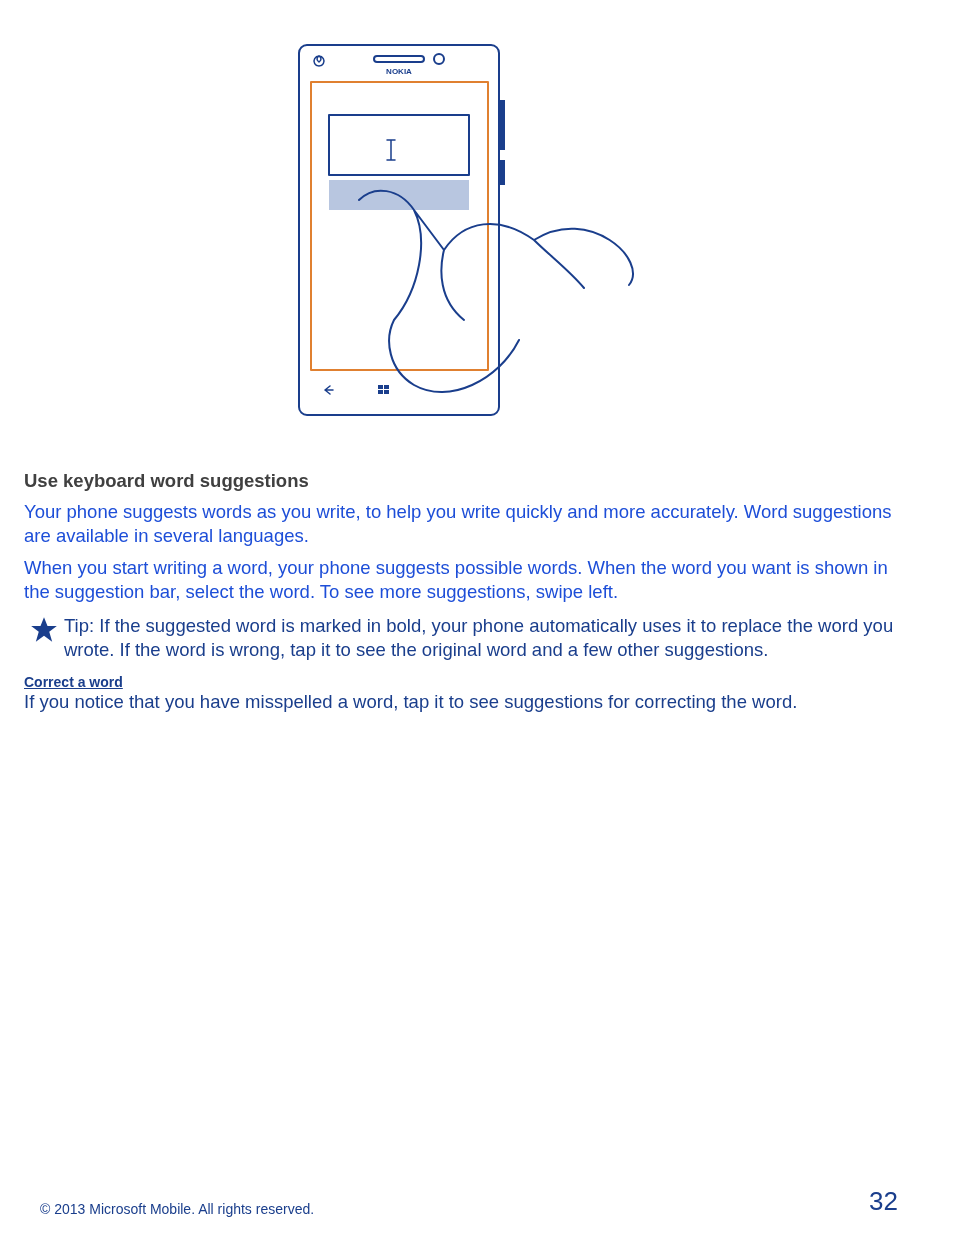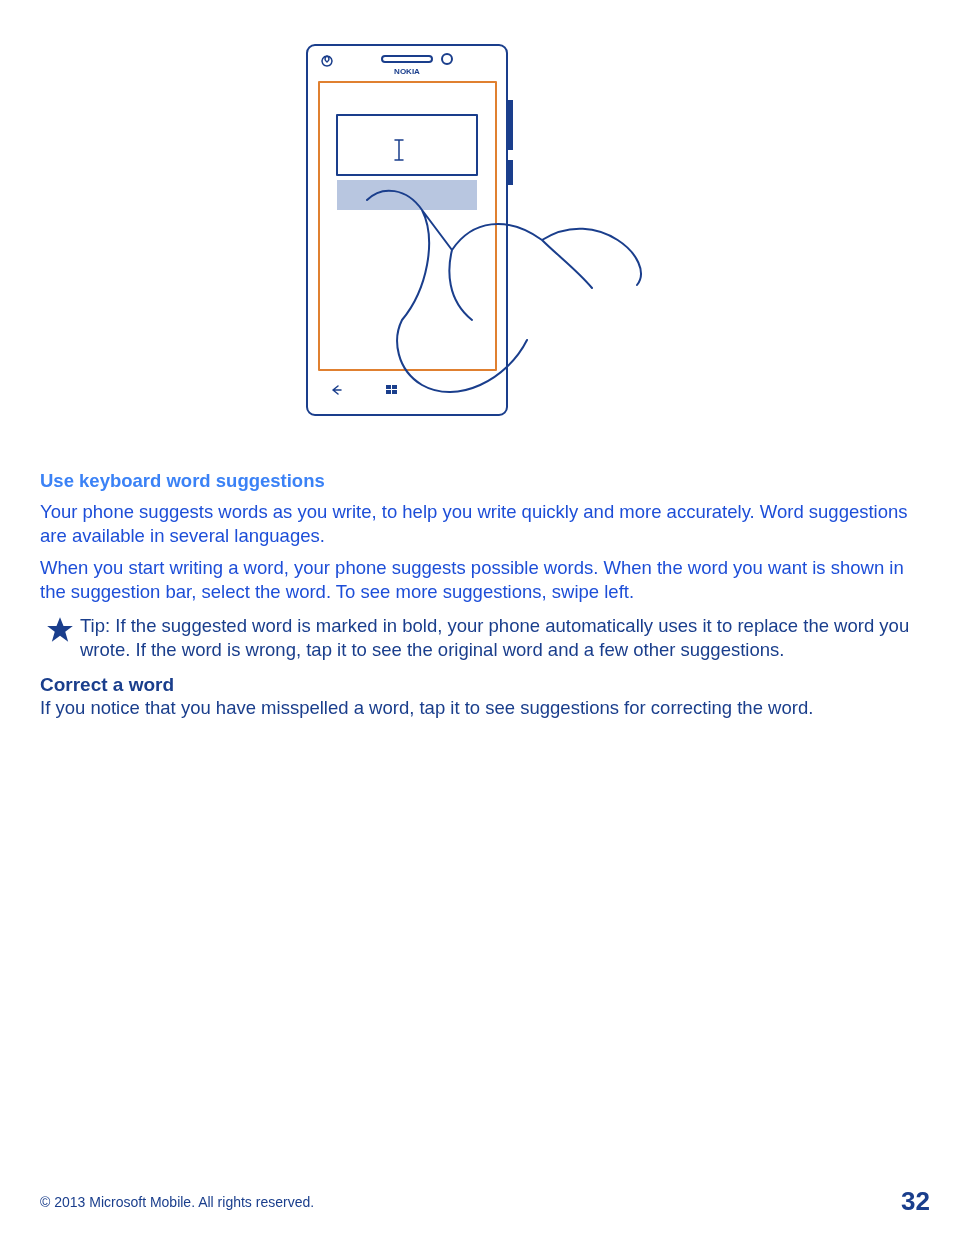--- a/index.html
+++ b/index.html
@@ -7,32 +7,32 @@
     padding: 0;
     font-family: Arial, Helvetica, sans-serif;
     color: #1a3e8c;
     background: #fff;
     width: 954px;
     height: 1257px;
     position: relative;
     box-sizing: border-box;
   }
   .content {
-    padding: 40px 40px 0 40px;
+    padding: 40px 40px 0 24px;
   }
   .phone-figure {
     width: 360px;
     margin: 0 auto 30px auto;
     display: block;
   }
   .heading {
     font-weight: bold;
     font-size: 18.5px;
     margin: 18px 0 8px 0;
-    color: #3b82f6;
+    color: #404040;
   }
   .para {
     font-size: 18.5px;
     line-height: 1.3;
     margin: 8px 0;
     color: #1d4ed8;
   }
   .tight {
     margin: 1px 0 8px 0;
   }
@@ -52,44 +52,45 @@
     flex: 1;
     font-size: 18.5px;
     line-height: 1.3;
     color: #1a3e8c;
   }
   .tip-text .tip-label {
     font-weight: normal;
   }
   .sub-heading {
     font-weight: bold;
-    font-size: 19px;
+    font-size: 14px;
     margin: 12px 0 0 0;
     color: #1a3e8c;
+    text-decoration: underline;
   }
   .sub-body {
     font-size: 18.5px;
     line-height: 1.3;
     margin: 0 0 8px 0;
     color: #1a3e8c;
   }
   .footer {
     position: absolute;
     bottom: 40px;
     left: 40px;
-    right: 24px;
+    right: 56px;
     display: flex;
     justify-content: space-between;
-    align-items: center;
+    align-items: flex-end;
     font-size: 14px;
     color: #1a3e8c;
   }
   .page-num {
     font-size: 26px;
-    font-weight: bold;
+    font-weight: normal;
     color: #1a3e8c;
   }
 </style>
 </head>
 <body>
 
 <div class="content">
 
   <svg class="phone-figure" viewBox="0 0 360 400" xmlns="http://www.w3.org/2000/svg">
     <g stroke="#1a3e8c" stroke-width="2" fill="none" stroke-linejoin="round" stroke-linecap="round">

